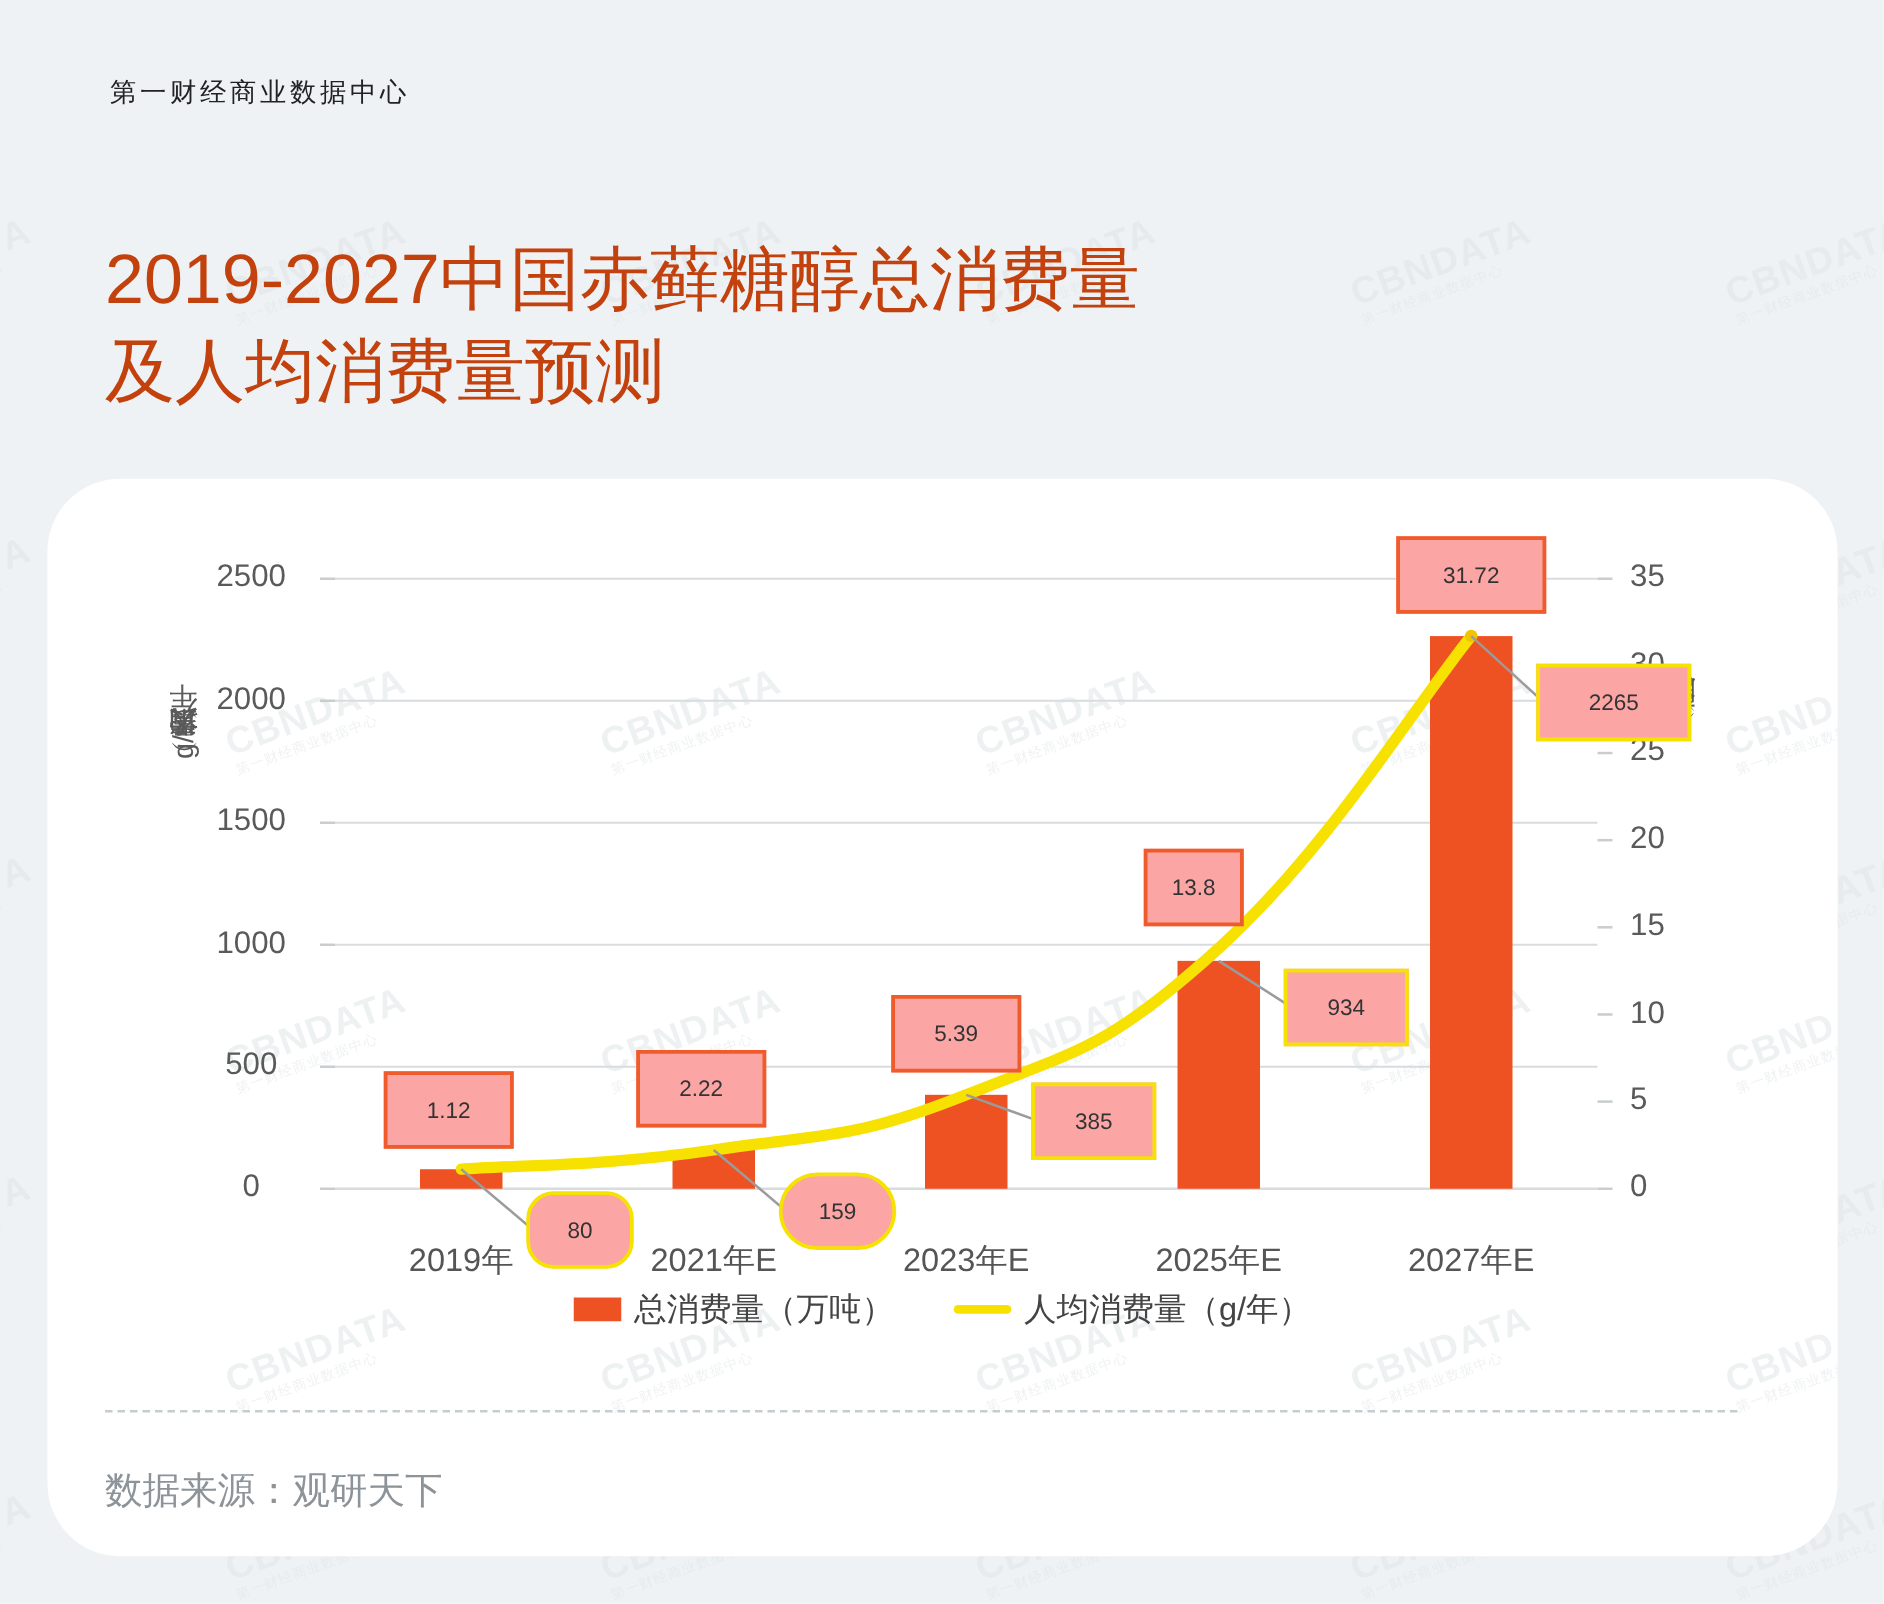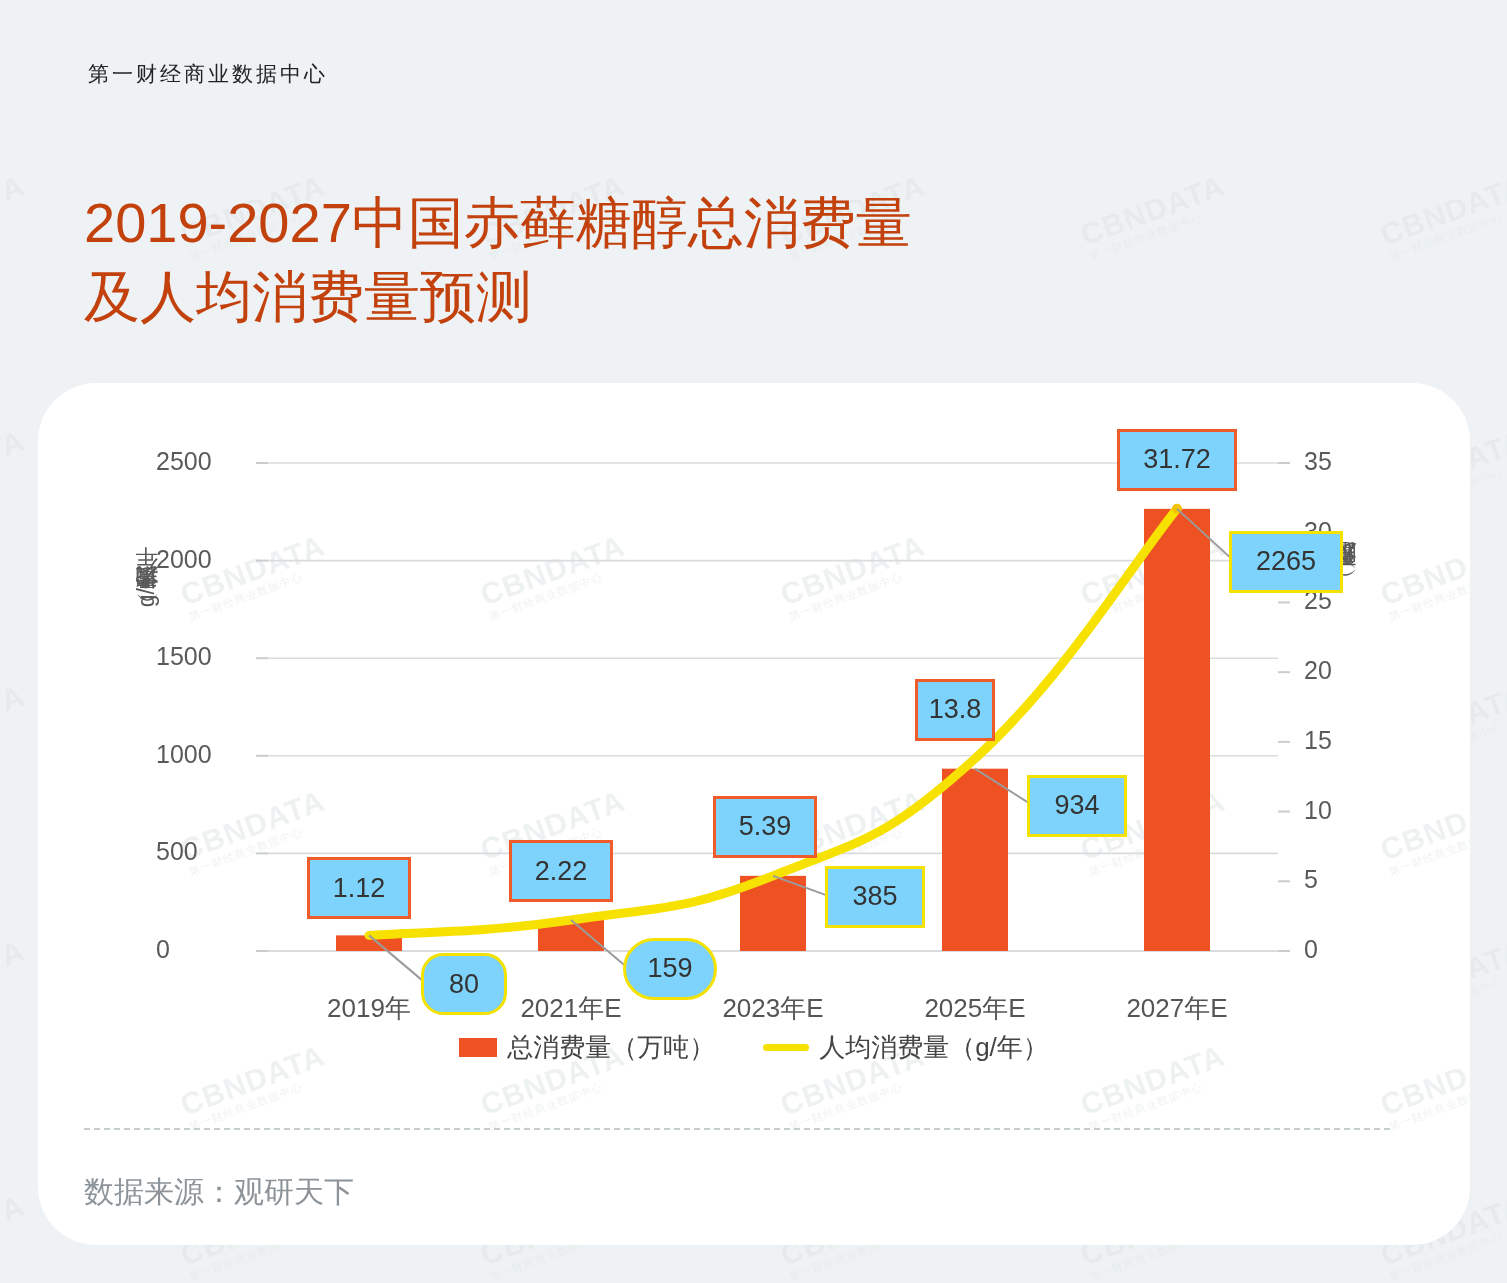--- a/index.html
+++ b/index.html
@@ -132,35 +132,35 @@
     top: 200px;
     transform: rotate(180deg);
   }
 
   .tick-label {
     position: absolute;
     font-size: 25px;
     color: #5a5a5a;
     white-space: nowrap;
   }
-  .tick-left { text-align: left; width: 90px; }
+  .tick-left { text-align: center; width: 90px; }
   .tick-right { text-align: left; width: 60px; }
   .cat-label {
     position: absolute;
     font-size: 26px;
     color: #555;
     text-align: center;
     width: 180px;
     white-space: nowrap;
   }
 
   .callout {
     position: absolute;
-    background: #7dd3fc;
-    font-size: 27px;
+    background: #fca5a5;
+    font-size: 18px;
     color: #333;
     display: flex;
     align-items: center;
     justify-content: center;
     box-sizing: border-box;
     line-height: 1;
   }
   .callout.line-val { border: 3px solid #ef5b2b; }
   .callout.bar-val  { border: 3px solid #f6e200; }
 
@@ -503,21 +503,21 @@
     <div id="callouts">
         <div class="callout line-val" style="left: 269px; top: 474.384px; width: 104px; height: 62px;">1.12</div>
         <div class="callout line-val" style="left: 471px; top: 457.047px; width: 104px; height: 62px;">2.22</div>
         <div class="callout line-val" style="left: 675px; top: 412.848px; width: 104px; height: 62px;">5.39</div>
         <div class="callout line-val" style="left: 877px; top: 295.589px; width: 80px; height: 62px;">13.8</div>
         <div class="callout line-val" style="left: 1079px; top: 45.7326px; width: 120px; height: 62px;">31.72</div>
         <div class="callout bar-val" style="left: 383px; top: 570.384px; width: 86px; height: 62px; border-radius: 22px;">80</div>
         <div class="callout bar-val" style="left: 585px; top: 554.963px; width: 94px; height: 62px; border-radius: 31px;">159</div>
         <div class="callout bar-val" style="left: 787px; top: 482.848px; width: 100px; height: 62px;">385</div>
         <div class="callout bar-val" style="left: 989px; top: 391.683px; width: 100px; height: 62px;">934</div>
-        <div class="callout bar-val" style="left: 1191px; top: 147.872px; width: 114px; height: 62px;">2265</div>
+        <div class="callout bar-val" style="left: 1191px; top: 147.872px; width: 124px; height: 62px;">2265</div>
       </div>
   </div>
 
   <div id="legend">
       <div class="legend-item">
         <span class="swatch-bar" style="background: rgb(238, 82, 35);"></span>
         <span>总消费量（万吨）</span>
       </div>
       <div class="legend-item">
         <span class="swatch-line" style="background: rgb(247, 225, 0);"></span>

